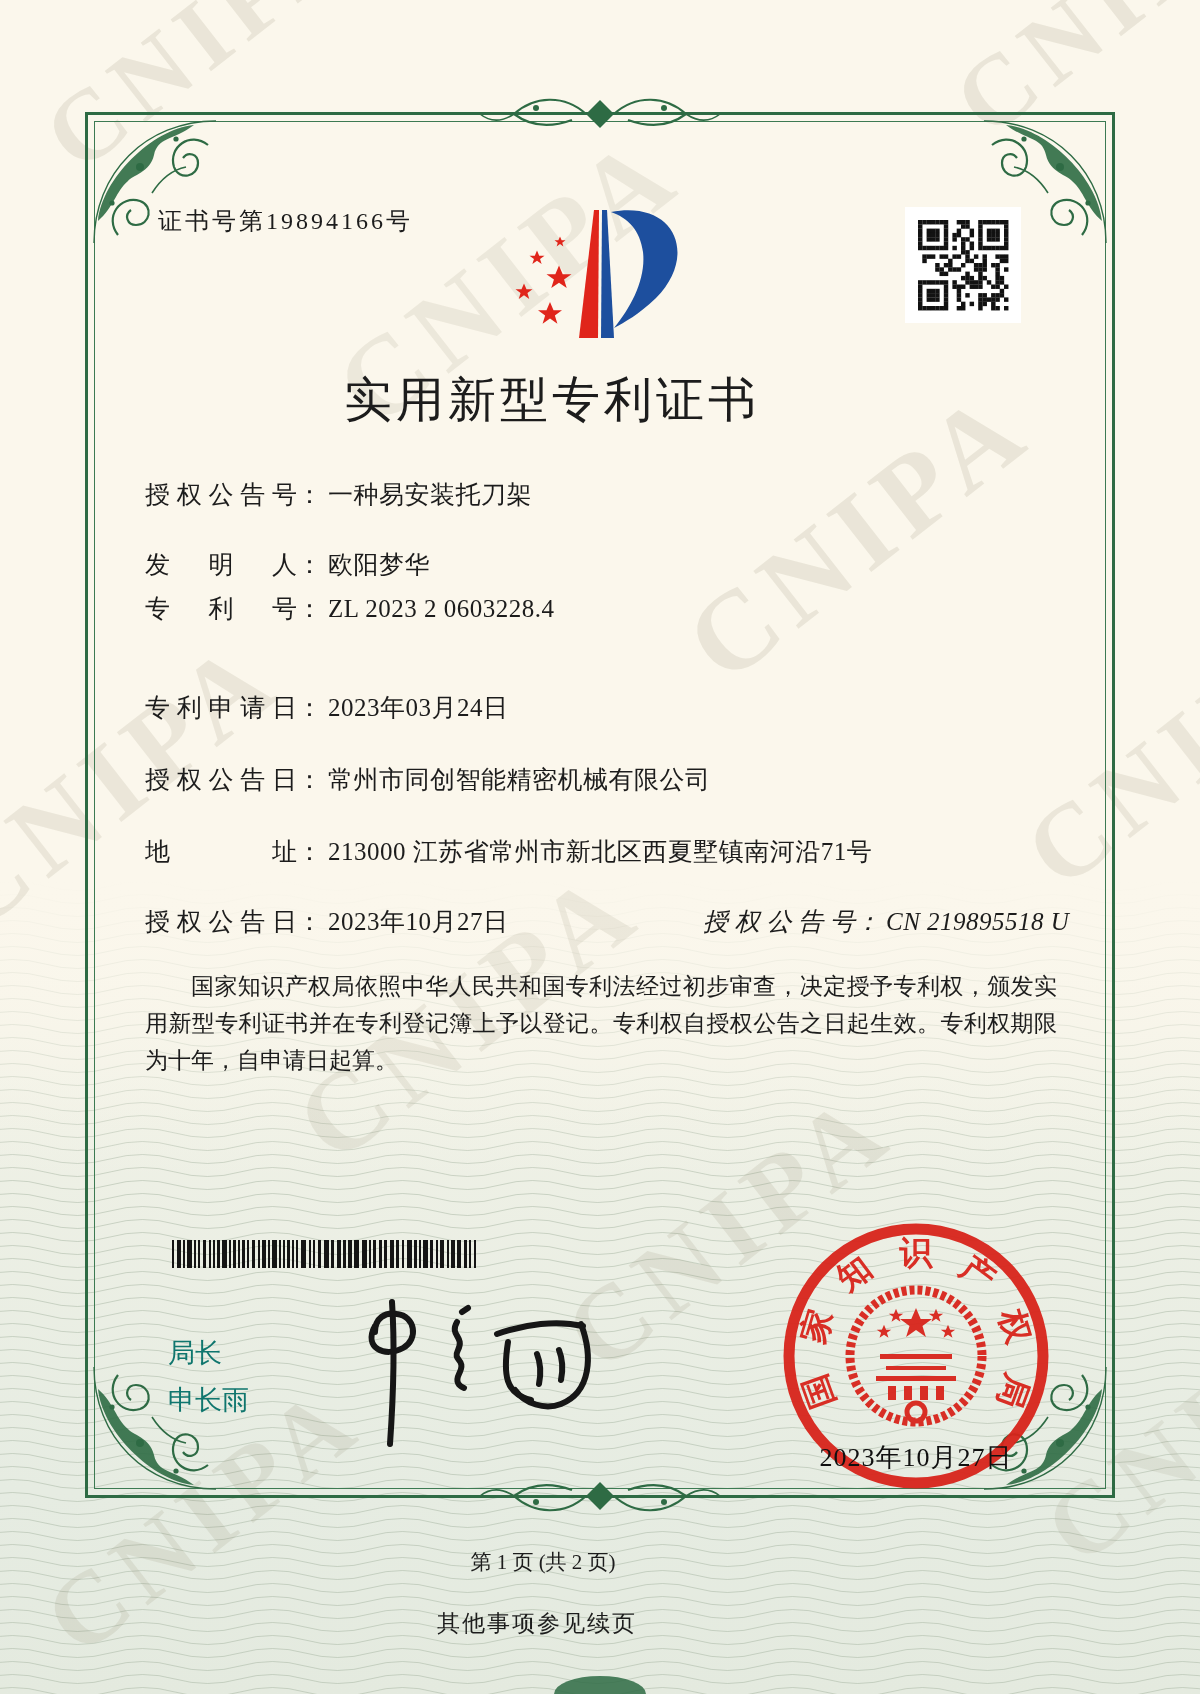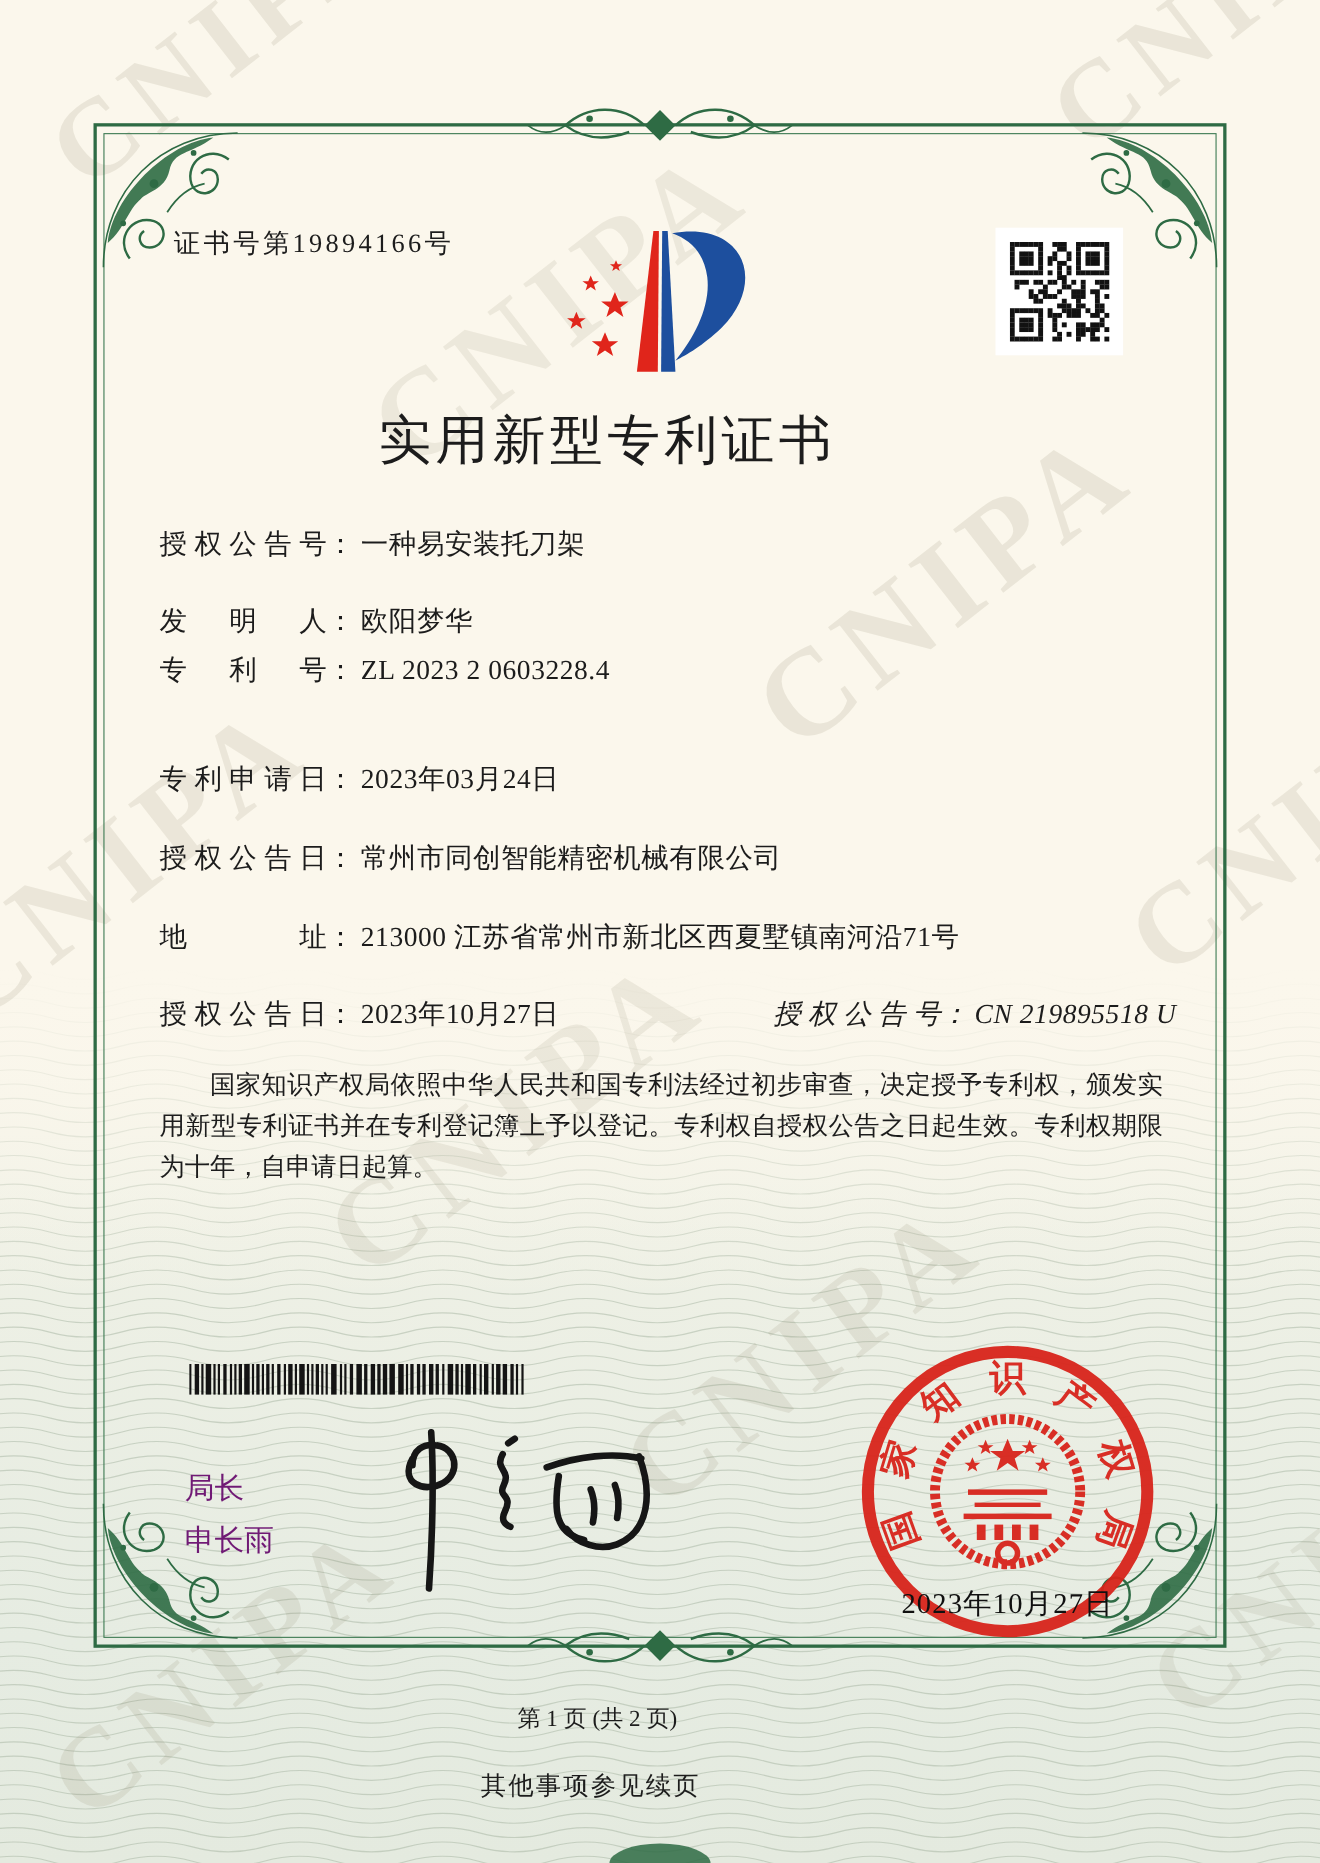--- a/index.html
+++ b/index.html
@@ -65,21 +65,21 @@
   .field-col2 .flabel { width:152px; }
   #paragraphs {
     position:absolute; left:145px; top:968px; width:912px; z-index:4;
     font-size:23px; line-height:37px; text-align:justify;
   }
   #paragraphs p { text-indent:2em; margin-bottom:1px; }
   #barcode { left:172px; top:1240px; width:308px; height:28px; }
   #signer-block {
     left:168px; top:1330px; z-index:4;
     font-family:"Liberation Sans", sans-serif; font-size:27px; line-height:47px;
-    color:#701a75;
+    color:#0f766e;
   }
   #signature { left:345px; top:1292px; z-index:4; }
   #seal { left:776px; top:1216px; z-index:4; }
   #seal-date {
     left:816px; top:1440px; width:200px; text-align:center;
     font-size:26px; color:#101010; z-index:5; letter-spacing:1px;
   }
   #page-num {
     left:85px; top:1548px; width:1030px; text-align:center; font-size:21px;
     transform:translateX(-57px); z-index:4;

